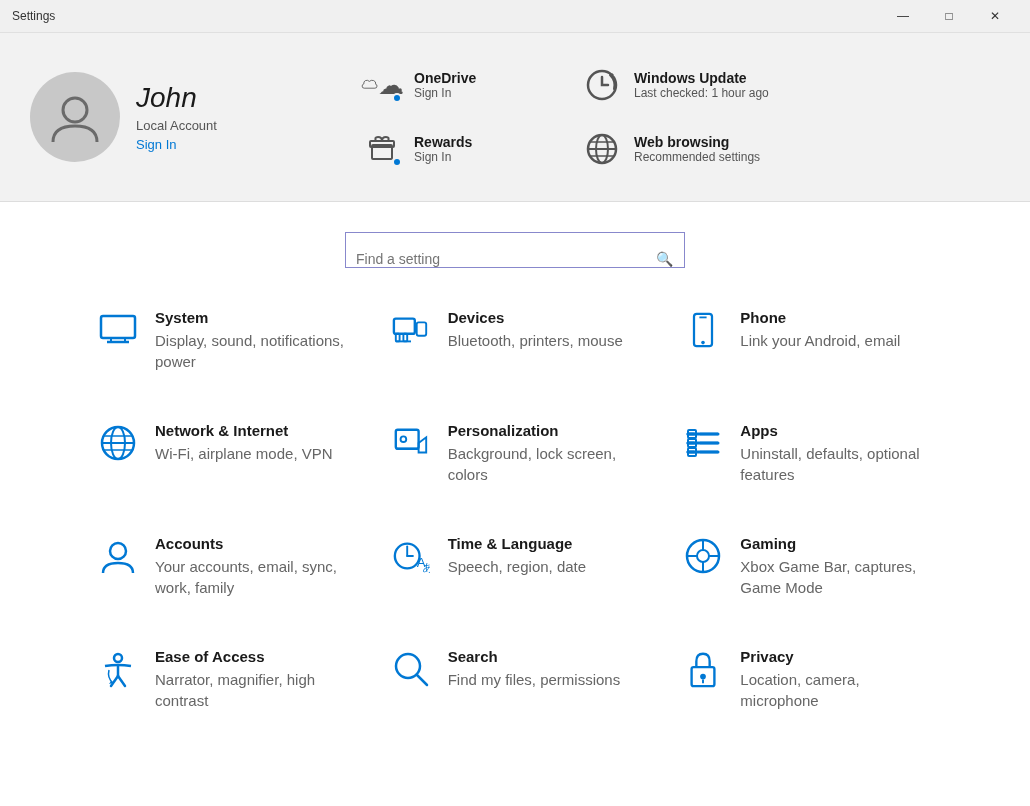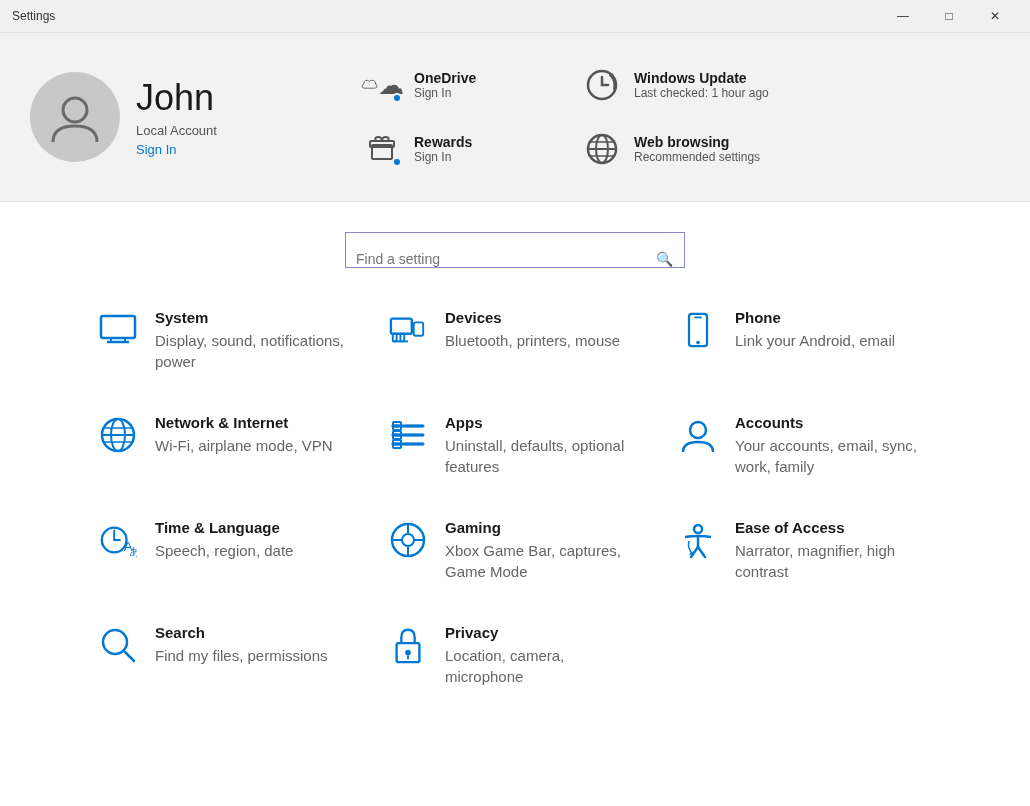--- a/index.html
+++ b/index.html
@@ -63,21 +63,21 @@
       width: 90px;
       height: 90px;
       border-radius: 50%;
       background: #c8c8c8;
       display: flex;
       align-items: center;
       justify-content: center;
       flex-shrink: 0;
     }
     .user-info { display: flex; flex-direction: column; gap: 4px; }
-    .user-name { font-size: 36px; font-weight: 300; color: #1a1a1a; }
+    .user-name { font-size: 28px; font-weight: 300; color: #1a1a1a; font-style: italic; }
     .user-account { font-size: 13px; color: #555; }
     .user-signin { font-size: 13px; color: #0078d4; cursor: pointer; }
 
     .header-actions {
       display: flex;
       flex-direction: column;
       gap: 0;
       flex: 1;
     }
     .action-row {
@@ -131,21 +131,21 @@
     .search-icon-wrap {
       color: #555;
       font-size: 14px;
     }
 
     
     .settings-grid {
       padding: 0 80px;
       display: grid;
       grid-template-columns: repeat(3, 1fr);
-      gap: 0;
+      gap: 8px;
     }
     .setting-item {
       display: flex;
       align-items: flex-start;
       gap: 16px;
       padding: 20px 16px;
       cursor: pointer;
       border: 1px solid transparent;
     }
     .setting-item.active {
@@ -342,20 +342,34 @@
         <line x1="5" y1="12" x2="33" y2="12" stroke="#0078d4" stroke-width="1.5"></line>
         <line x1="5" y1="26" x2="33" y2="26" stroke="#0078d4" stroke-width="1.5"></line>
       </svg>
     </div>
     <div class="setting-text">
       <span class="setting-title">Network &amp; Internet</span>
       <span class="setting-desc">Wi-Fi, airplane mode, VPN</span>
     </div>
   </div>
 
+  <div class="setting-item">
+    <div class="setting-icon">
+      <svg width="38" height="38" viewBox="0 0 40 40">
+        <rect x="4" y="6" width="24" height="20" rx="2" fill="none" stroke="#0078d4" stroke-width="2.5"></rect>
+        <path d="M28 20 L36 14 L36 30 L28 30 Z" fill="none" stroke="#0078d4" stroke-width="2"></path>
+        <line x1="4" y1="26" x2="28" y2="26" stroke="#0078d4" stroke-width="2"></line>
+        <circle cx="12" cy="16" r="3" fill="none" stroke="#0078d4" stroke-width="2"></circle>
+      </svg>
+    </div>
+    <div class="setting-text">
+      <span class="setting-title">Personalization</span>
+      <span class="setting-desc">Background, lock screen, colors</span>
+    </div>
+  </div>
 
   <div class="setting-item">
     <div class="setting-icon">
       <svg width="38" height="38" viewBox="0 0 38 38">
         <line x1="4" y1="10" x2="34" y2="10" stroke="#0078d4" stroke-width="3" stroke-linecap="round"></line>
         <line x1="4" y1="10" x2="10" y2="10" stroke="#0078d4" stroke-width="3" stroke-linecap="round"></line>
         <line x1="4" y1="19" x2="34" y2="19" stroke="#0078d4" stroke-width="3" stroke-linecap="round"></line>
         <line x1="4" y1="19" x2="10" y2="19" stroke="#0078d4" stroke-width="3" stroke-linecap="round"></line>
         <line x1="4" y1="28" x2="34" y2="28" stroke="#0078d4" stroke-width="3" stroke-linecap="round"></line>
         <line x1="4" y1="28" x2="10" y2="28" stroke="#0078d4" stroke-width="3" stroke-linecap="round"></line>

